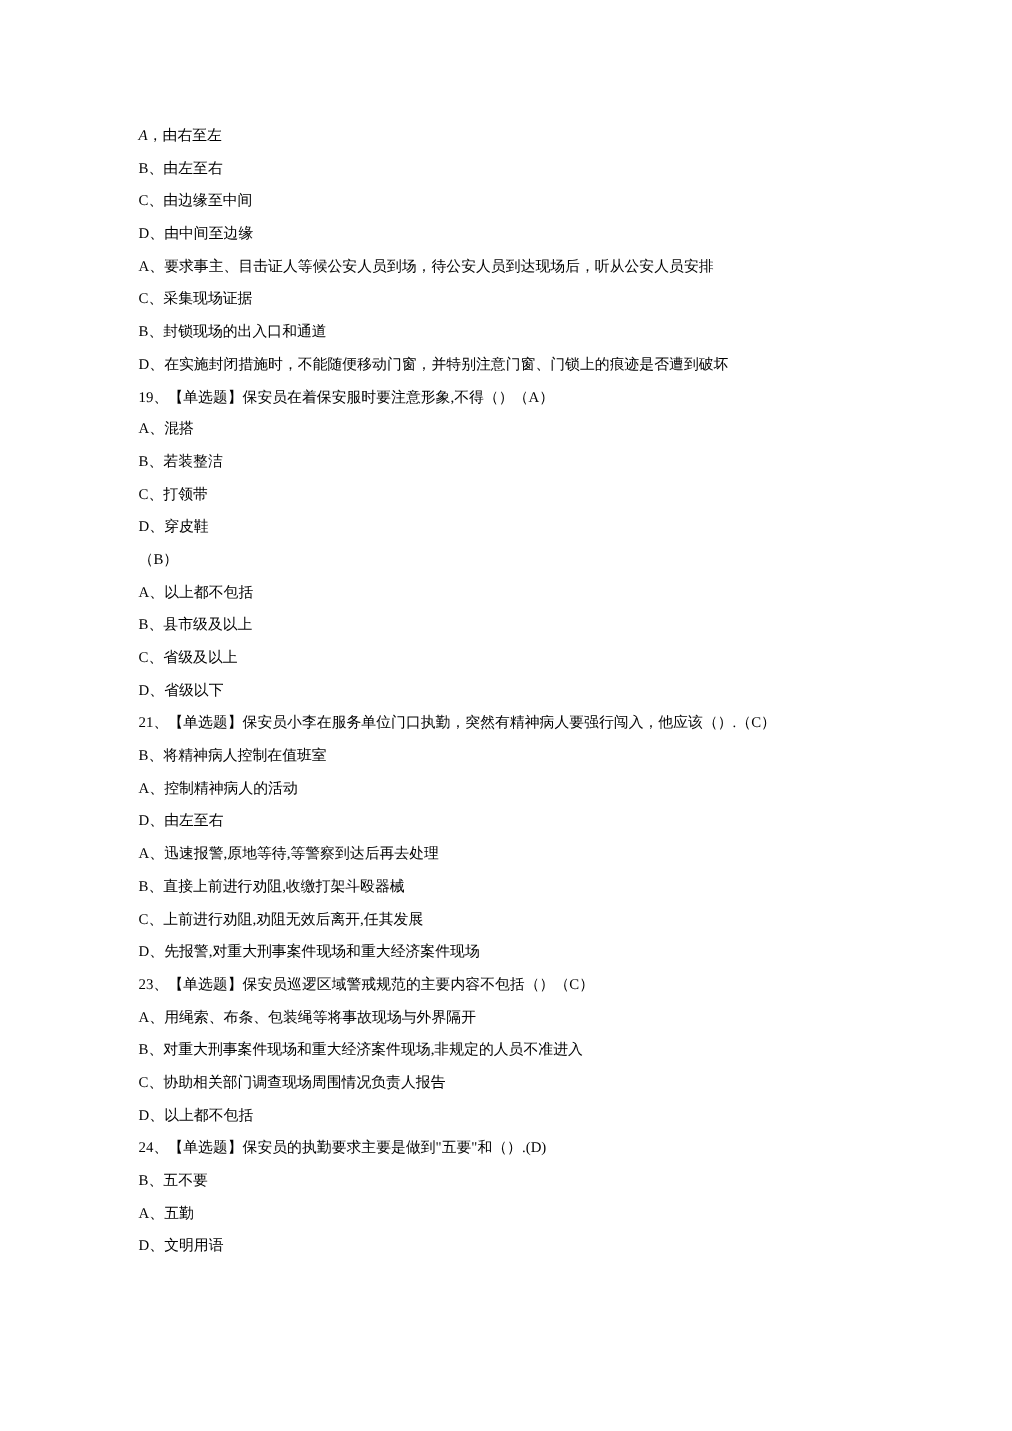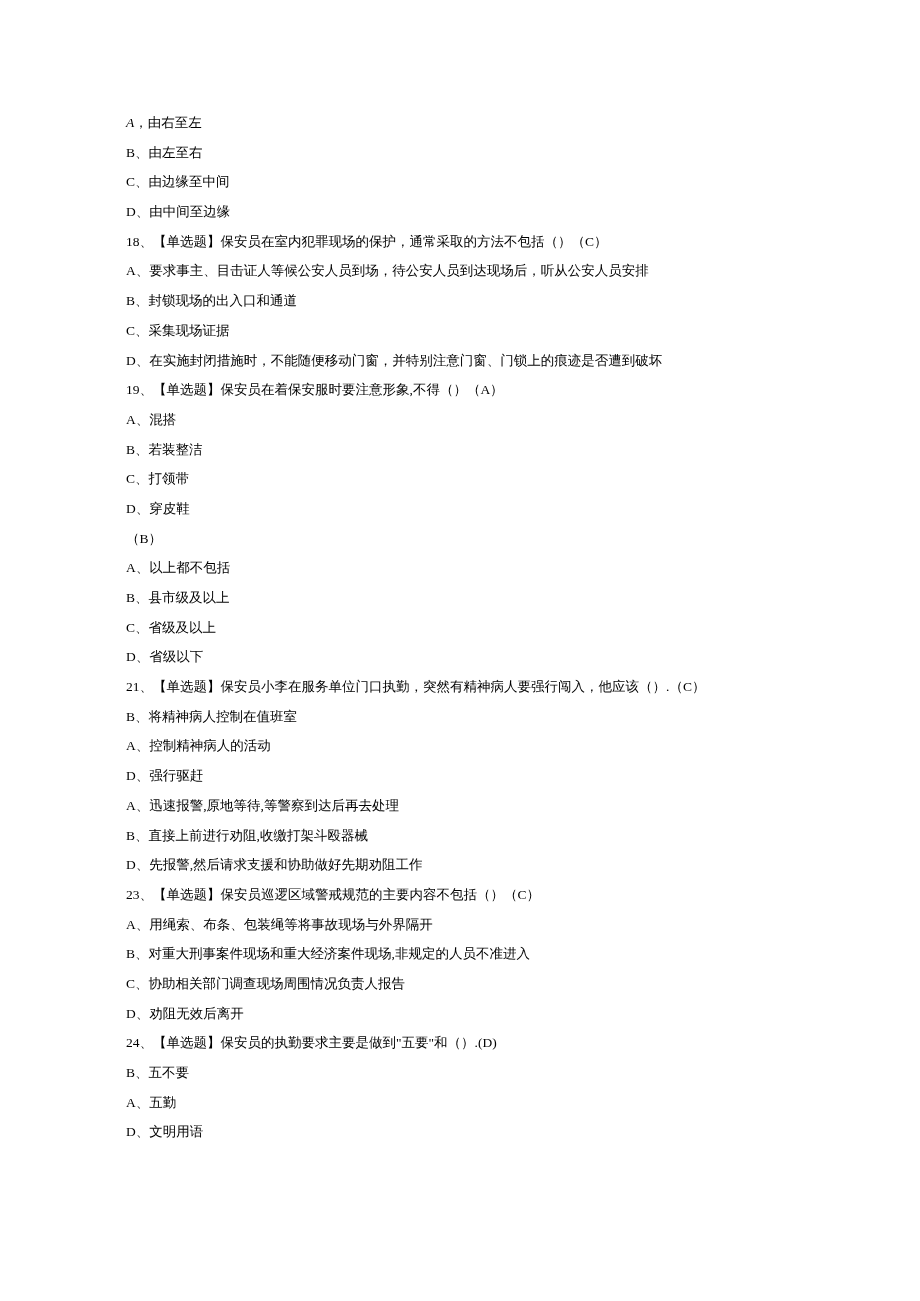--- a/index.html
+++ b/index.html
@@ -25,44 +25,44 @@
     }
   </style>
 </head>
 <body>
 
 <div id="content">
     <div class="line"><span class="italic-a">A</span>，由右至左</div>
     <div class="line">B、由左至右</div>
     <div class="line">C、由边缘至中间</div>
     <div class="line">D、由中间至边缘</div>
-    <div class="line">18、【单选题】保安员在室内犯罪现场的保护，通常采取的方法不包括（）（C）</div>
     <div class="line">A、要求事主、目击证人等候公安人员到场，待公安人员到达现场后，听从公安人员安排</div>
+    <div class="line">C、采集现场证据</div>
     <div class="line">B、封锁现场的出入口和通道</div>
-    <div class="line">C、采集现场证据</div>
     <div class="line">D、在实施封闭措施时，不能随便移动门窗，并特别注意门窗、门锁上的痕迹是否遭到破坏</div>
     <div class="line">19、【单选题】保安员在着保安服时要注意形象,不得（）（A）</div>
     <div class="line">A、混搭</div>
     <div class="line">B、若装整洁</div>
     <div class="line">C、打领带</div>
     <div class="line">D、穿皮鞋</div>
     <div class="line">（B）</div>
     <div class="line">A、以上都不包括</div>
     <div class="line">B、县市级及以上</div>
     <div class="line">C、省级及以上</div>
     <div class="line">D、省级以下</div>
     <div class="line">21、【单选题】保安员小李在服务单位门口执勤，突然有精神病人要强行闯入，他应该（）.（C）</div>
     <div class="line">B、将精神病人控制在值班室</div>
     <div class="line">A、控制精神病人的活动</div>
-    <div class="line">D、强行驱赶</div>
+    <div class="line">D、由左至右</div>
     <div class="line">A、迅速报警,原地等待,等警察到达后再去处理</div>
     <div class="line">B、直接上前进行劝阻,收缴打架斗殴器械</div>
-    <div class="line">D、先报警,然后请求支援和协助做好先期劝阻工作</div>
+    <div class="line">C、上前进行劝阻,劝阻无效后离开,任其发展</div>
+    <div class="line">D、先报警,对重大刑事案件现场和重大经济案件现场</div>
     <div class="line">23、【单选题】保安员巡逻区域警戒规范的主要内容不包括（）（C）</div>
     <div class="line">A、用绳索、布条、包装绳等将事故现场与外界隔开</div>
     <div class="line">B、对重大刑事案件现场和重大经济案件现场,非规定的人员不准进入</div>
     <div class="line">C、协助相关部门调查现场周围情况负责人报告</div>
-    <div class="line">D、劝阻无效后离开</div>
+    <div class="line">D、以上都不包括</div>
     <div class="line">24、【单选题】保安员的执勤要求主要是做到"五要"和（）.(D)</div>
     <div class="line">B、五不要</div>
     <div class="line">A、五勤</div>
     <div class="line">D、文明用语</div>
   </div>
 
 </body></html>

